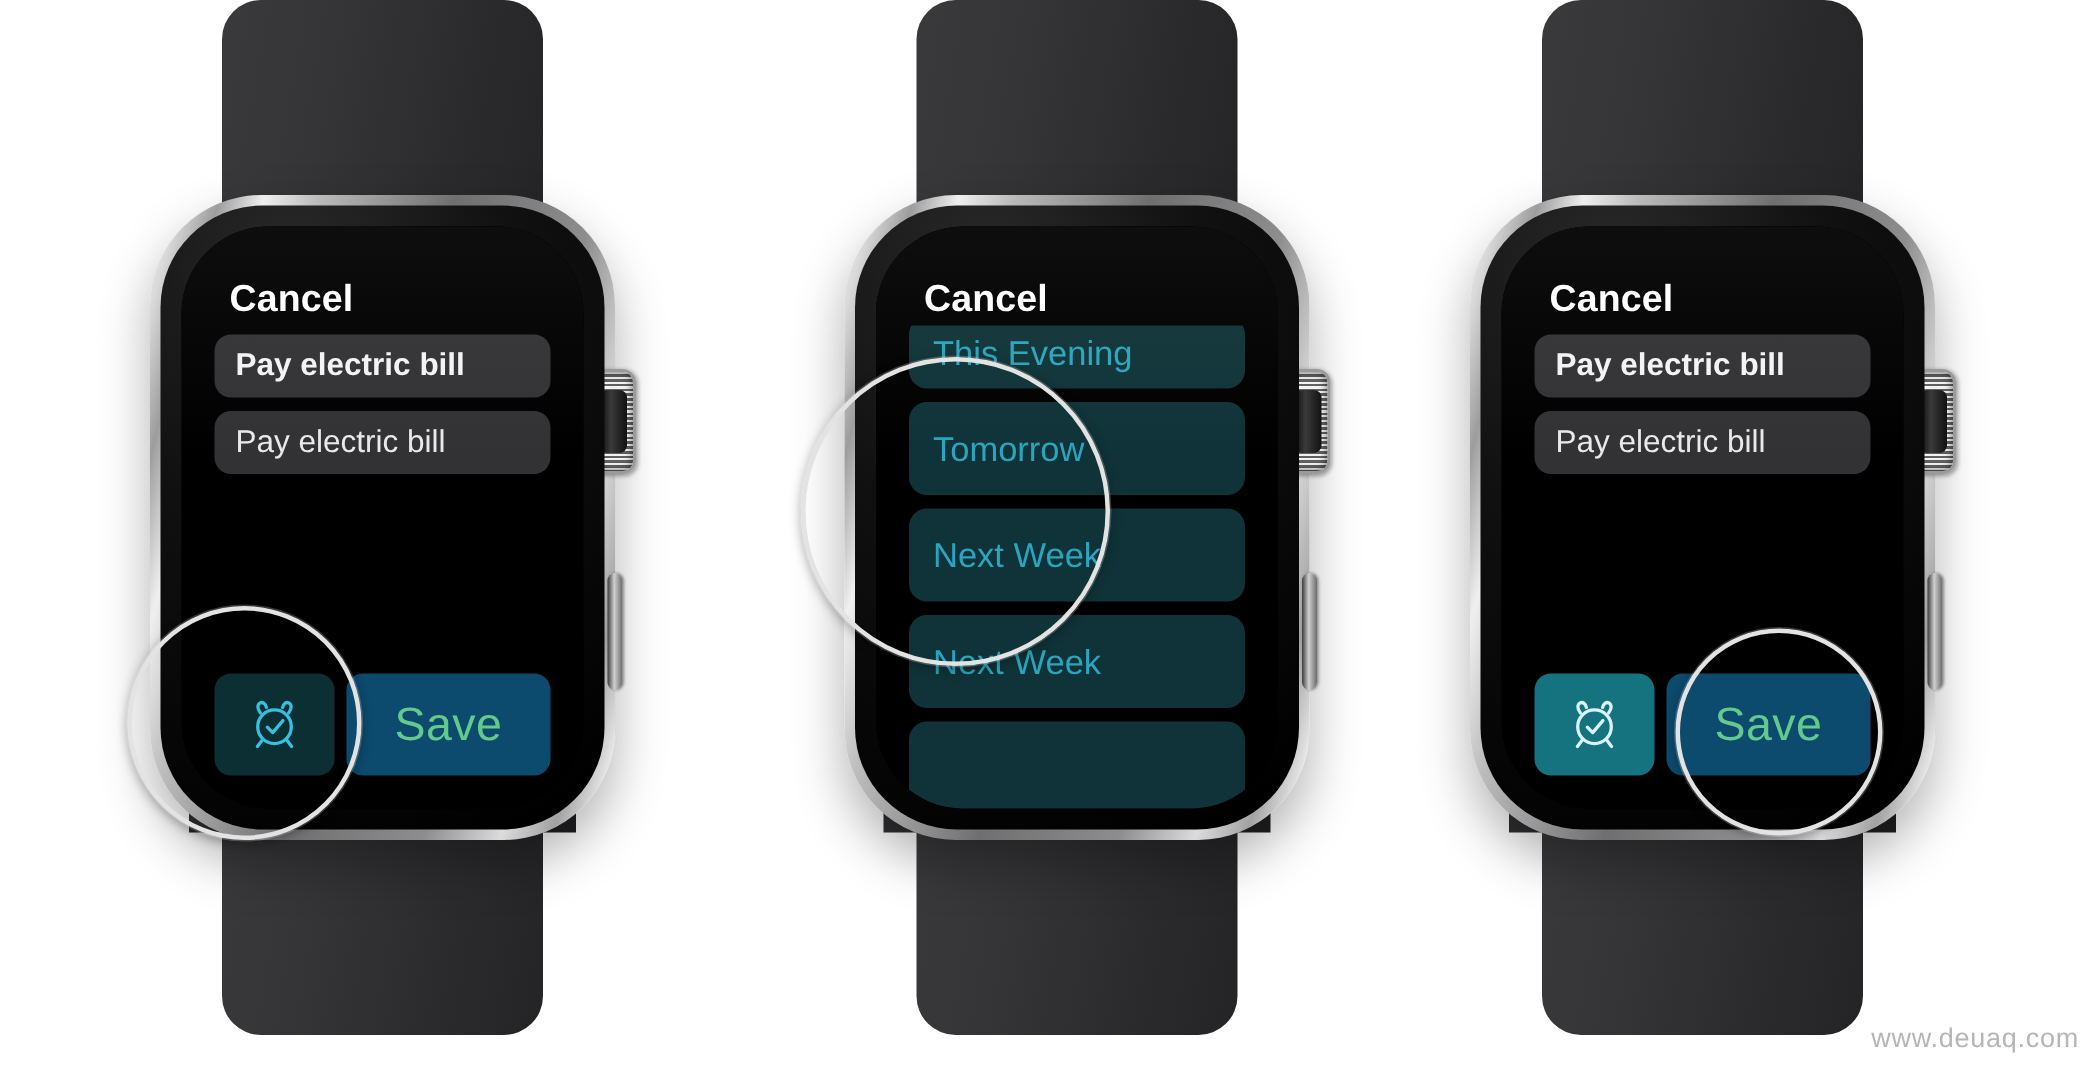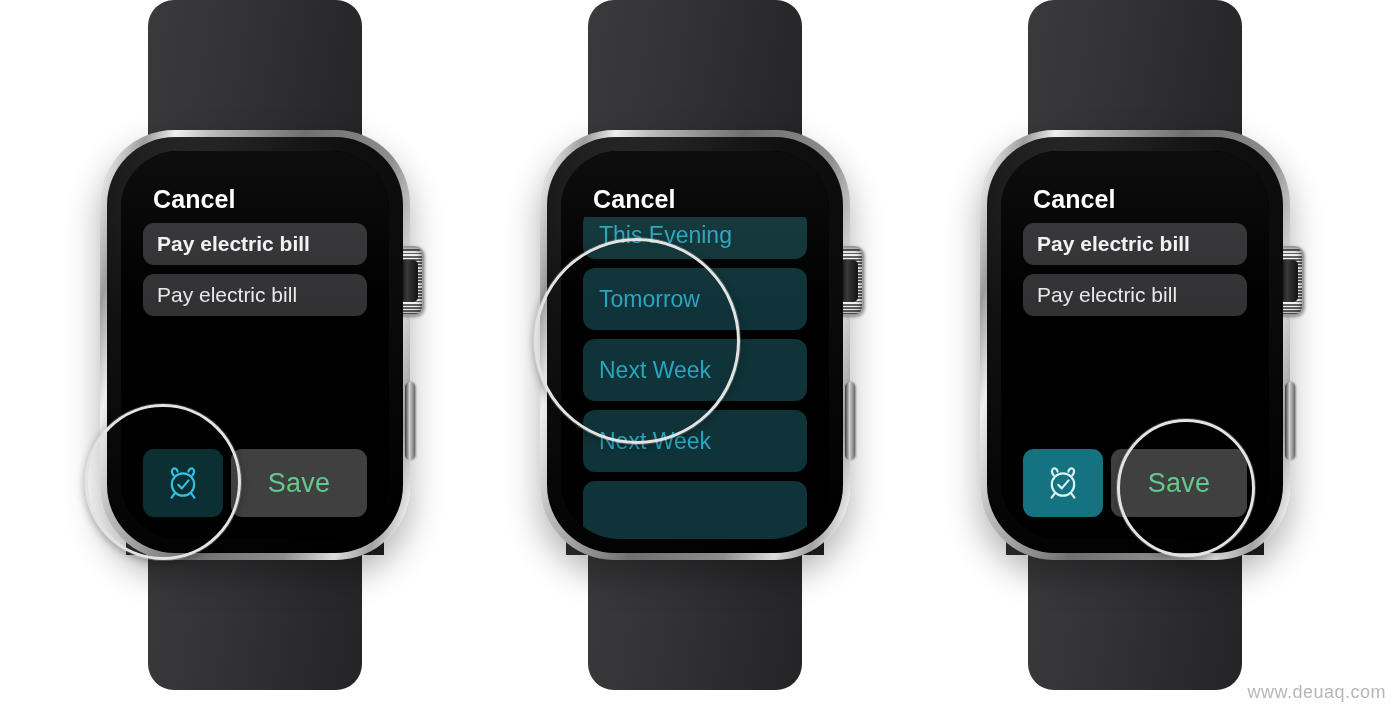--- a/index.html
+++ b/index.html
@@ -17,21 +17,21 @@
   }
 
   
   .watch {
     position: absolute;
     width: 380px;
     height: 715px;
     top: 0;
   }
   .watch.w1 { left: 65px; }
-  .watch.w2 { left: 505px; }
+  .watch.w2 { left: 528px; }
   .watch.w3 { left: 945px; }
 
   
   .band {
     position: absolute;
     left: 50%;
     transform: translateX(-50%);
     background: linear-gradient(100deg,#3a3a3c 0%, #343436 35%, #2b2b2d 70%, #242426 100%);
   }
   .band-top {
@@ -220,24 +220,24 @@
     width: 80px;
     border-radius: 11px;
     background: #0c2f33;
     display:flex; align-items:center; justify-content:center;
   }
   .alarm-btn.active { background: #14737f; }
   .alarm-btn svg { display:block; }
   .save-btn {
     flex: 1;
     border-radius: 11px;
-    background: #404040;
+    background: #0c4a6e;
     display:flex; align-items:center; justify-content:center;
     color:#63c98c;
-    font-size: 27px;
+    font-size: 31px;
     letter-spacing:.3px;
   }
 
   
   .picker {
     position: absolute;
     top: 66px;
     left: 22px; right: 22px;
     bottom: 0;
   }

